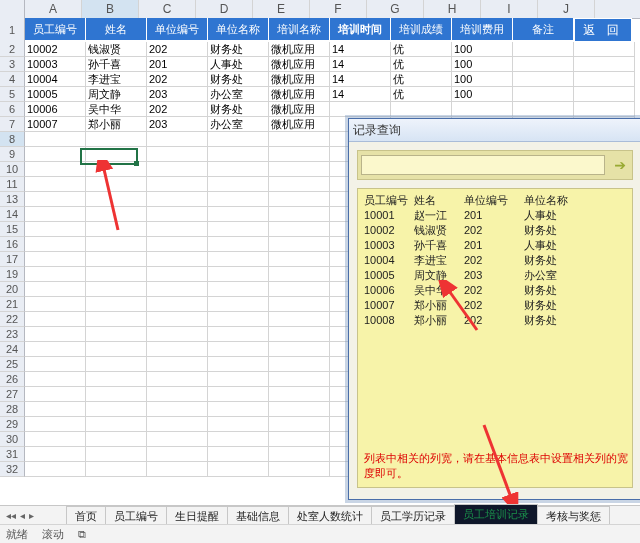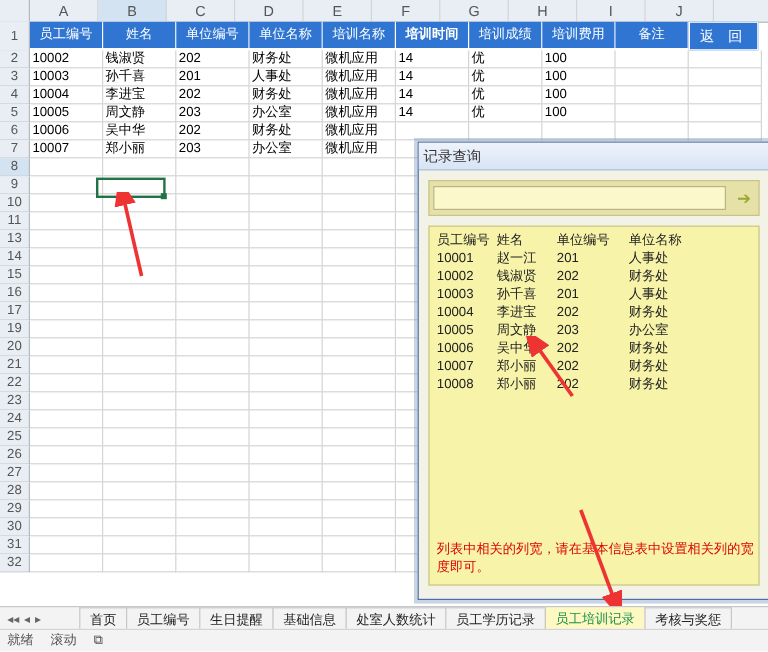--- a/index.html
+++ b/index.html
@@ -24,21 +24,21 @@
   .selcell { position:absolute; border:2px solid #217346; background:transparent; pointer-events:none; box-sizing:border-box; }
   .selcell::after { content:""; position:absolute; right:-3px; bottom:-3px; width:5px; height:5px; background:#217346; }
 
   
   .backbtn { width:56px; height:22px; line-height:22px; text-align:center; background:#2f75d1; color:#fff; letter-spacing:4px; border:1px solid #fff; }
 
   
   .tabs { position:absolute; left:0; bottom:18px; height:19px; width:640px; background:#f3f3f3; border-top:1px solid #c7c7c7; display:flex; align-items:center; font-size:11px; }
   .tabs .arrows { width:60px; display:flex; padding-left:6px; gap:4px; color:#666; }
   .tab { padding:2px 8px; border:1px solid #c7c7c7; border-bottom:none; background:#f3f3f3; margin-right:-1px; color:#222; white-space:nowrap; }
-  .tab.active { background:#fef9c3; color:#1a8f4a; border-bottom:1px solid #000000; }
+  .tab.active { background:#0f172a; color:#1a8f4a; border-bottom:4px solid #000000; }
 
   
   .status { position:absolute; left:0; bottom:0; height:18px; width:640px; background:#f3f3f3; border-top:1px solid #d4d4d4; line-height:18px; padding-left:6px; font-size:11px; color:#555; display:flex; gap:14px; }
 
   
   .dlg { position:absolute; left:348px; top:118px; width:292px; height:380px; background:#f3f2e7; border:1px solid #4a6ea9; box-shadow:0 0 0 3px rgba(120,150,190,.4); }
   .dlg .titlebar { height:22px; background:linear-gradient(#eef3fb,#d7e4f4); border-bottom:1px solid #a9bcd8; line-height:22px; padding-left:4px; color:#333; font-size:12px; }
   .dlg .searchbar { margin:8px 8px 0 8px; height:28px; background:#e6e2a7; border:1px solid #c8c38a; display:flex; align-items:center; }
   .dlg .searchbar input { flex:1; margin:3px; height:18px; border:1px solid #b9b48a; background:#fbf8cc; padding:0 4px; font-size:12px; }
   .dlg .searchbar .go { width:24px; text-align:center; color:#9a3; font-size:14px; }

